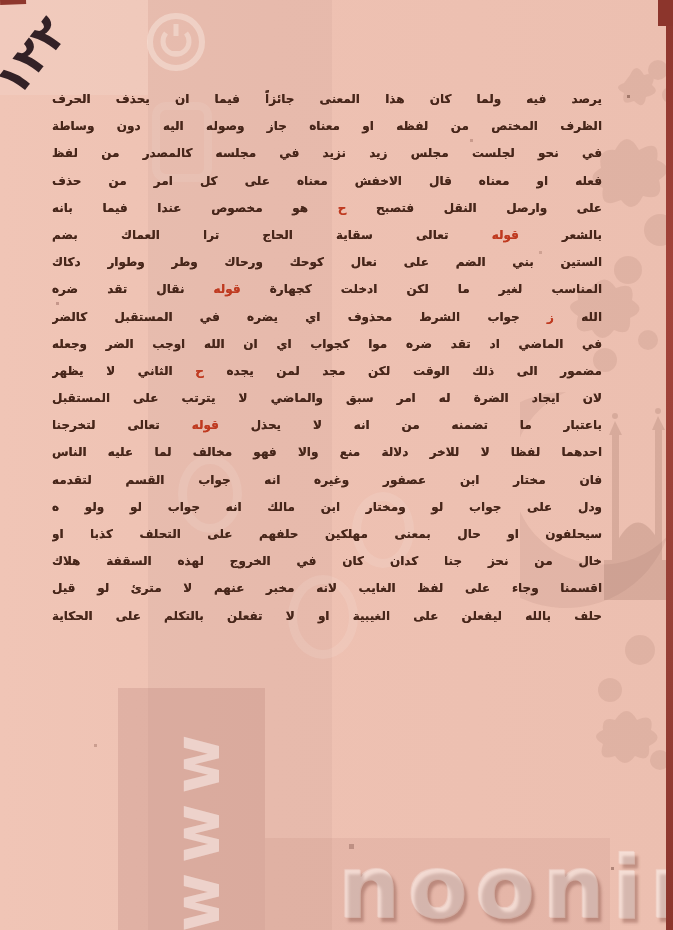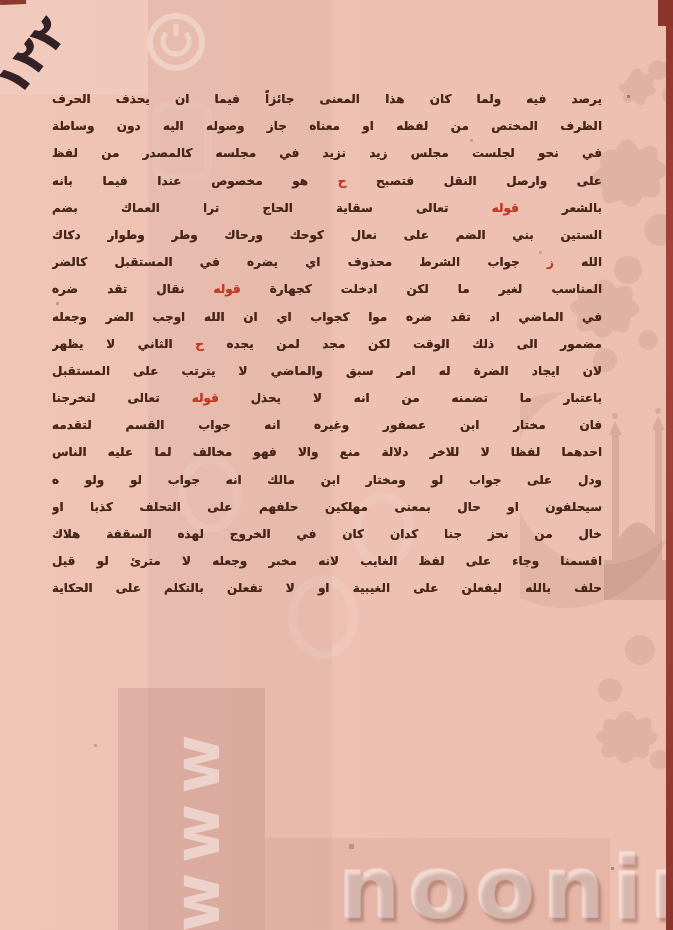--- a/index.html
+++ b/index.html
@@ -107,35 +107,36 @@
   <rect x="32.5" y="17" width="5" height="12" fill="#f8e6dd"></rect>
   <rect x="31" y="44" width="8" height="5" fill="#f8e6dd"></rect>
 </svg>
 
 <div class="abs folio">١٢٢</div>
 
 <div class="abs text-wrap">
     <div class="line"><span>يرصد فيه ولما كان هذا المعنى جائزاً فيما ان يحذف الحرف</span></div>
     <div class="line"><span>الظرف المختص من لفظه او معناه جاز وصوله اليه دون وساطة</span></div>
     <div class="line"><span>في نحو لجلست مجلس زيد نزيد في مجلسه كالمصدر من لفظ</span></div>
+    <div class="line"><span>فعله او معناه قال الاخفش معناه على كل امر من حذف</span></div>
     <div class="line"><span>على وارصل النقل فتصبح </span><span class="rubric">ح</span><span> هو مخصوص عندا فيما بانه</span></div>
     <div class="line"><span>بالشعر </span><span class="rubric">قوله</span><span> تعالى سقاية الحاج ترا العماك بضم</span></div>
     <div class="line"><span>الستين بني الضم على نعال كوحك ورحاك وطر وطوار دكاك</span></div>
+    <div class="line"><span>المناسب لغير ما لكن ادخلت كجهارة </span><span class="rubric">قوله</span><span> نقال تقد ضره</span></div>
     <div class="line"><span>الله </span><span class="rubric">ز</span><span> جواب الشرط محذوف اي يضره في المستقبل كالضر</span></div>
-    <div class="line"><span>المناسب لغير ما لكن ادخلت كجهارة </span><span class="rubric">قوله</span><span> نقال تقد ضره</span></div>
     <div class="line"><span>في الماضي اد تقد ضره موا كجواب اي ان الله اوجب الضر وجعله</span></div>
     <div class="line"><span>مضمور الى ذلك الوقت لكن مجد لمن يجده </span><span class="rubric">ح</span><span> الثاني لا يظهر</span></div>
     <div class="line"><span>لان ايجاد الضرة له امر سبق والماضي لا يترتب على المستقبل</span></div>
     <div class="line"><span>باعتبار ما تضمنه من انه لا يحذل </span><span class="rubric">قوله</span><span> تعالى لتخرجنا</span></div>
+    <div class="line"><span>احدهما لفظا لا للاخر دلالة منع والا فهو مخالف لما عليه الناس</span></div>
     <div class="line"><span>فان مختار ابن عصفور وغيره انه جواب القسم لتقدمه</span></div>
-    <div class="line"><span>احدهما لفظا لا للاخر دلالة منع والا فهو مخالف لما عليه الناس</span></div>
     <div class="line"><span>ودل على جواب لو ومختار ابن مالك انه جواب لو ولو </span><span>ه</span></div>
     <div class="line"><span>سيحلفون او حال بمعنى مهلكين حلفهم على التحلف كذبا او</span></div>
     <div class="line"><span>خال من نحز جنا كدان كان في الخروج لهذه السقفة هلاك</span></div>
-    <div class="line"><span>اقسمنا وجاء على لفظ الغايب لانه مخبر وجعله لا مترئ لو قيل</span></div>
+    <div class="line"><span>اقسمنا وجاء على لفظ الغايب لانه مخبر عنهم لا مترئ لو قيل</span></div>
     <div class="line"><span>حلف بالله ليفعلن على الغيبية او لا تفعلن بالتكلم على الحكاية</span></div>
   </div>
 
 <div class="abs wm-www">www</div>
 <div class="abs wm-noonin">noonin</div>
 
 <div class="abs speckles"></div>
 
 <div class="abs edge-right"></div>
 <div class="abs edge-tr"></div>

